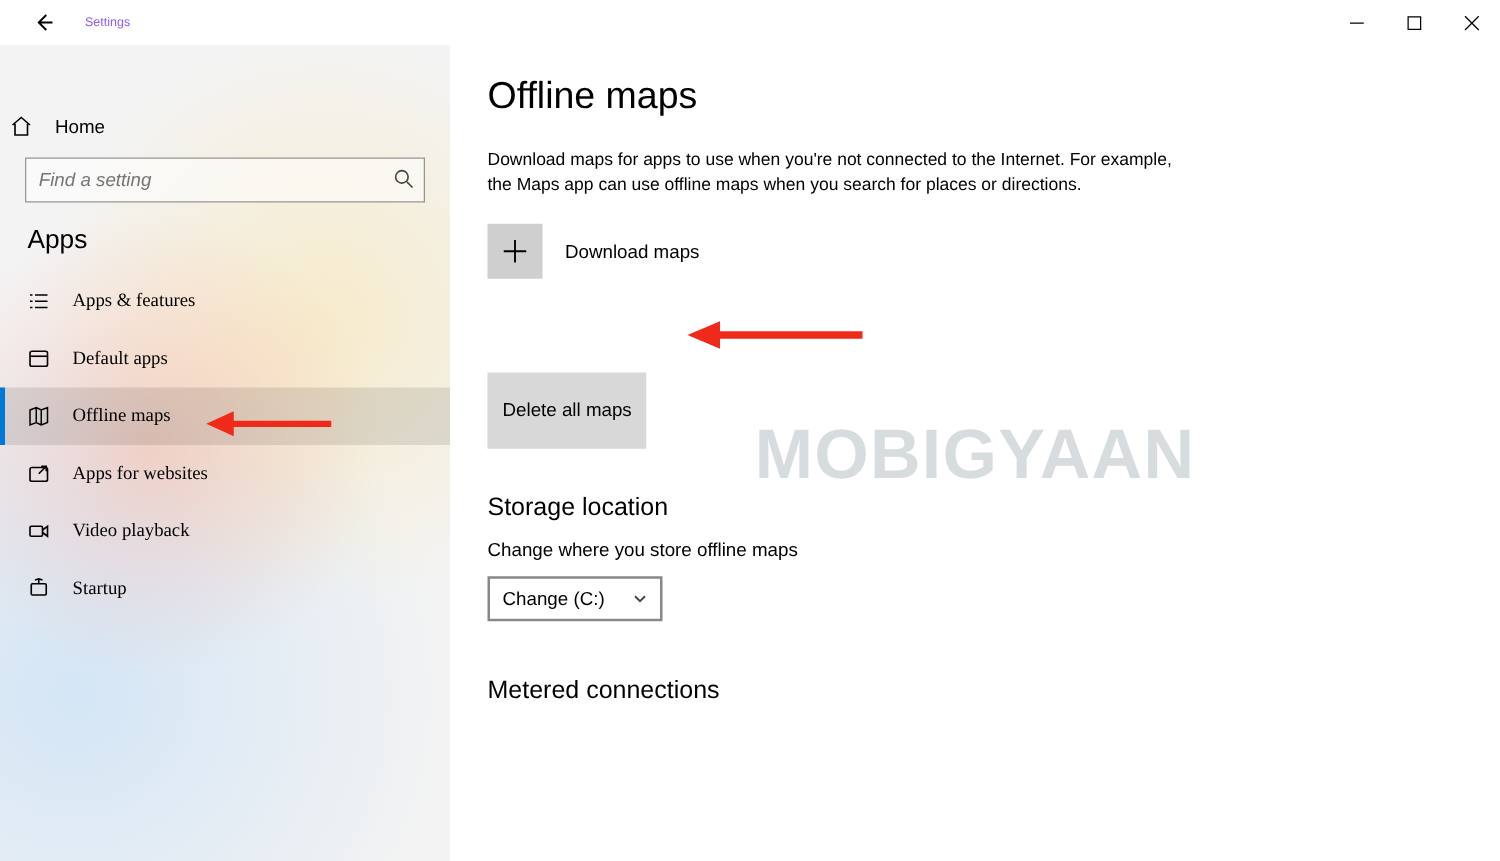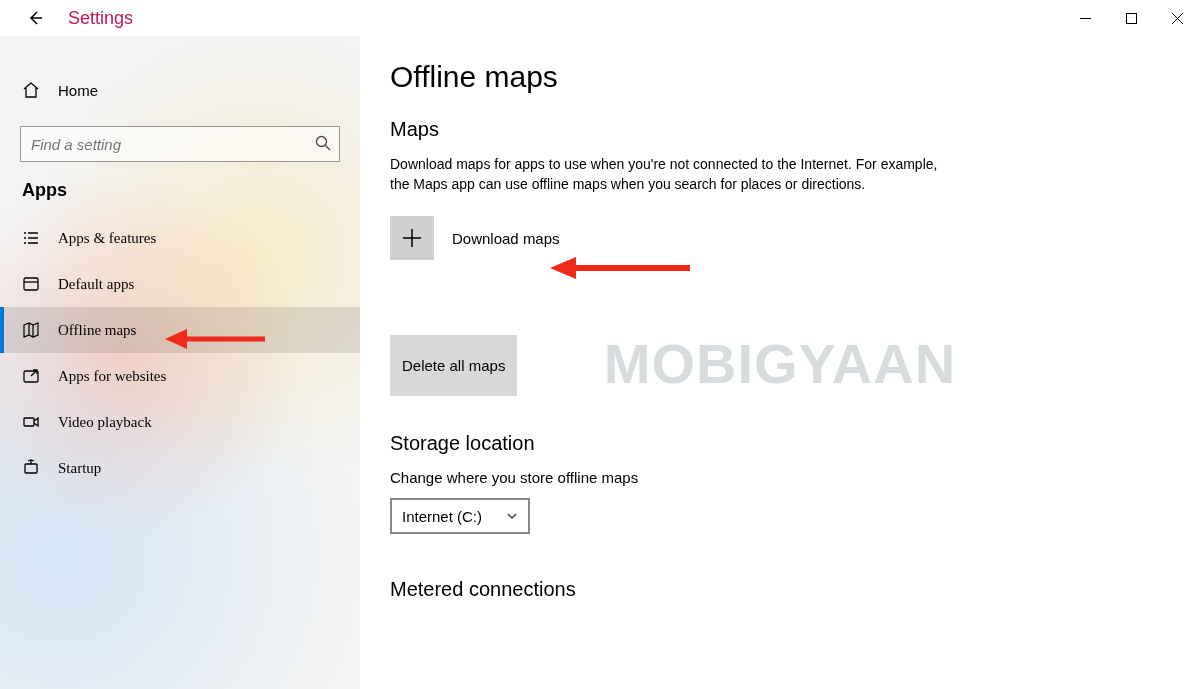--- a/index.html
+++ b/index.html
@@ -3,45 +3,45 @@
 <meta charset="utf-8">
 <style>
   * { box-sizing: border-box; }
   html, body { margin:0; padding:0; font-family:"Segoe UI", Arial, sans-serif; font-size:15px; color:#000; }
   body { width:1200px; height:689px; overflow:hidden; background:#fff; position:relative; }
 
   
   .titlebar { height:36px; display:flex; align-items:center; }
   .titlebar .left { display:flex; align-items:center; padding-left:20px; }
   .titlebar .back { width:30px; height:30px; display:flex; align-items:center; justify-content:center; cursor:pointer; }
-  .titlebar .appname { margin-left:18px; font-size:18px; color:#be185d; }
+  .titlebar .appname { margin-left:18px; font-size:10px; color:#8b5cf6; }
   .win-controls { margin-left:auto; display:flex; }
   .win-btn { width:46px; height:32px; display:flex; align-items:center; justify-content:center; cursor:pointer; }
 
   .layout { display:flex; height:calc(689px - 36px); }
 
   
   .sidebar { width:360px; height:100%; position:relative;
     background:
       radial-gradient(circle at 120px 320px, rgba(255,120,90,0.25), rgba(255,120,90,0) 45%),
       radial-gradient(circle at 260px 220px, rgba(255,220,120,0.32), rgba(255,220,120,0) 45%),
       radial-gradient(circle at 60px 520px, rgba(120,190,255,0.25), rgba(120,190,255,0) 50%),
       #f3f3f3;
     border-right:0;
     padding-top:10px;
   }
-  .home-row { display:flex; align-items:center; height:40px; padding-left:22px; margin-top:24px; margin-bottom:16px; cursor:pointer; }
+  .home-row { display:flex; align-items:flex-end; height:40px; padding-left:8px; margin-top:24px; margin-bottom:16px; cursor:pointer; }
   .home-row .icon { width:26px; display:flex; align-items:center; justify-content:flex-start; }
   .home-row .label { margin-left:10px; font-size:15px; }
 
   .search-wrap { margin:0 20px 18px 20px; position:relative; }
   .search-input { width:100%; height:36px; padding:0 36px 0 10px; font-size:15px; background:rgba(255,255,255,0.55); border:1px solid rgba(0,0,0,0.4); outline:none;font-style:italic; }
   .search-icon { position:absolute; right:8px; top:8px; pointer-events:none; }
 
-  .section-label { padding:0 22px; font-weight:700; font-size:18px; margin:10px 0 14px 0; }
+  .section-label { padding:0 22px; font-weight:400; font-size:21px; margin:10px 0 14px 0; }
 
   .nav-item { display:flex; align-items:center; height:46px; padding-left:22px; cursor:pointer; position:relative;font-family:Liberation Serif, serif; }
   .nav-item.active { background:rgba(0,0,0,0.10); }
   .nav-item.active::before { content:""; position:absolute; left:0; top:0; bottom:0; width:4px; background:#0078d7; }
   .nav-item .icon { width:26px; display:flex; align-items:center; justify-content:flex-start; }
   .nav-item .label { margin-left:10px; font-size:15px; }
 
   
   .main { flex:1; height:100%; overflow:auto; padding:24px 50px 0 30px; position:relative; }
   .page-title { font-size:30px; font-weight:400; margin:0 0 24px 0; }
@@ -181,40 +181,39 @@
           <polygon points="0,14 22,4 22,24" fill="#ef2a1b"></polygon>
         </svg>
     </div>
   </div>
 
   <div class="main">
     <div class="watermark">MOBIGYAAN</div>
 
     <h1 class="page-title">Offline maps</h1>
 
-    <h2 class="section-h">Maps</h2>
     <div class="body-text">Download maps for apps to use when you're not connected to the Internet. For example, the Maps app can use offline maps when you search for places or directions.</div>
 
     <div class="download-row">
       <div class="sq-btn">
         <svg width="22" height="22" viewBox="0 0 22 22">
             <path d="M11 2 V20 M2 11 H20" stroke="#000" stroke-width="1.5"></path>
           </svg>
       </div>
       <div>Download maps</div>
     </div>
 
     <div style="margin-bottom:36px;">
       <div class="flat-btn"><span>Delete all maps</span></div>
     </div>
 
     <h2 class="section-h">Storage location</h2>
     <div style="margin-bottom:6px;">Change where you store offline maps</div>
     <div class="combo">
-      <span>Internet (C:)</span>
+      <span>Change (C:)</span>
       <svg width="12" height="12" viewBox="0 0 12 12">
           <path d="M2 4 L6 8 L10 4" fill="none" stroke="#444" stroke-width="1.5"></path>
         </svg>
     </div>
 
     <h2 class="section-h">Metered connections</h2>
 
     
     <div class="arrow-annot" style="left:190px; top:218px;">
       <svg width="140" height="28">

